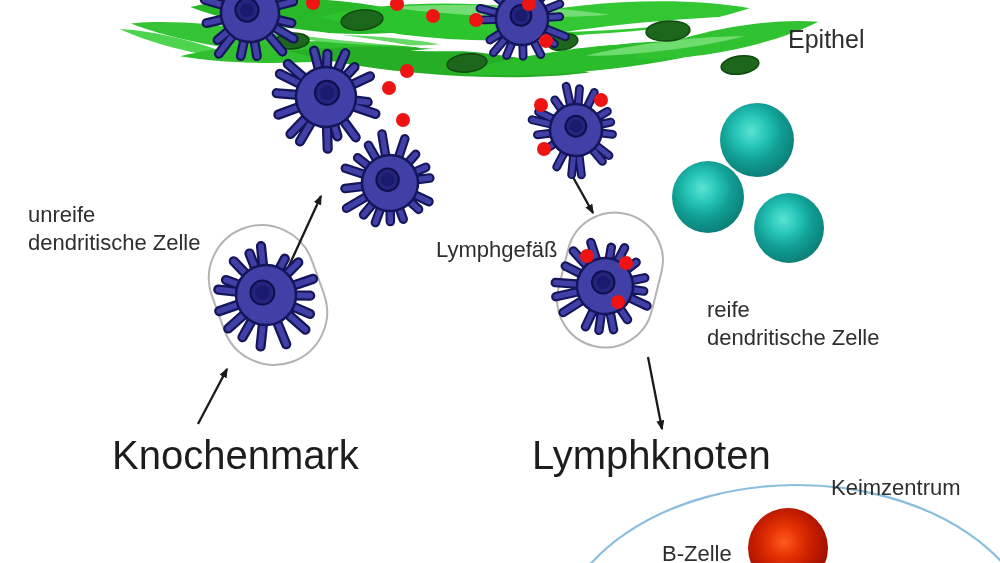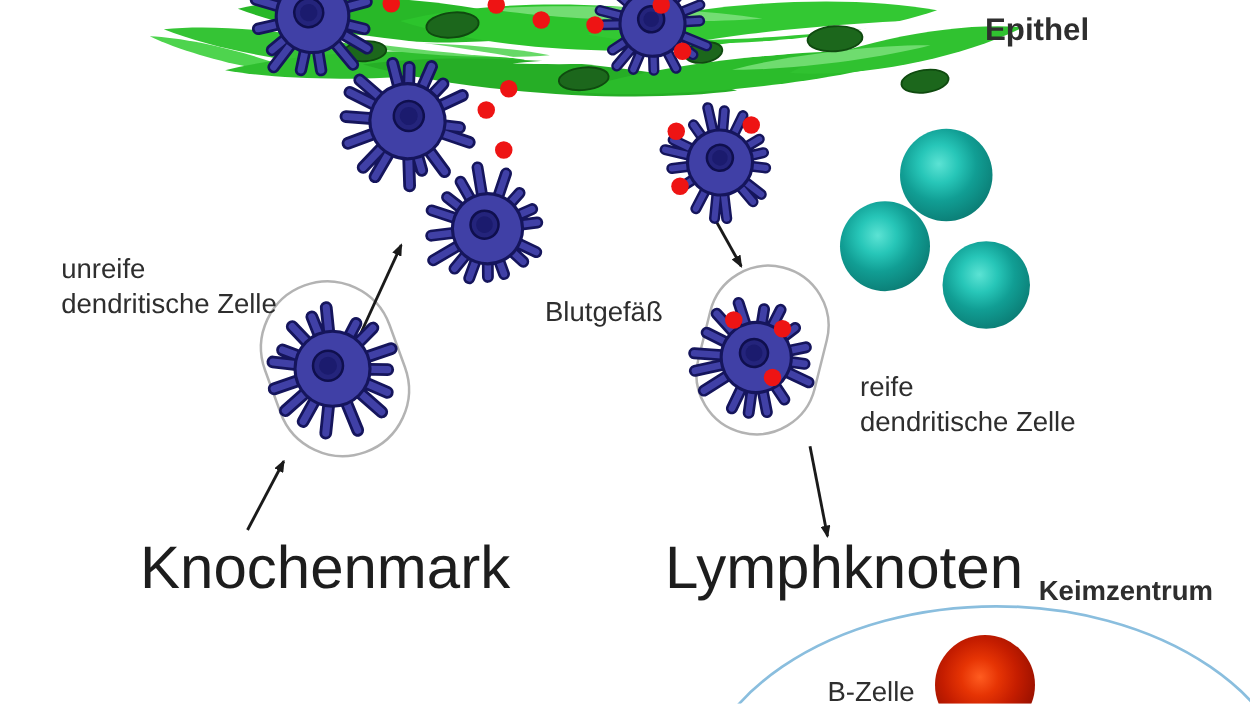--- a/index.html
+++ b/index.html
@@ -13,29 +13,29 @@
   .stage svg{position:absolute;left:0;top:0;}
   .lbl{
     position:absolute;
     color:#2e2e2e;
     font-size:22px;
     font-weight:500;
     white-space:nowrap;
     line-height:28px;
     letter-spacing:0px;
   }
-  .lbl.heavy{font-weight:700;font-size:25px;}
+  .lbl.heavy{font-weight:400;font-size:25px;margin-top:15px;}
   .lbl.big{
-    font-size:48px;
+    font-size:40px;
     font-weight:500;
     text-decoration-thickness:2.5px;
     text-underline-offset:6px;
     color:#1d1d1d;
   }
-  .lbl span{display:block;margin-left:21px;}
+  .lbl span{display:block;}
 </style>
 </head>
 <body>
 
 <div class="stage">
 
   <svg id="art" width="1000" height="563" viewBox="0 0 1000 563">
     <defs>
       <radialGradient id="gTh17" cx="42%" cy="38%" r="65%">
         <stop offset="0%" stop-color="#5ce3d4"></stop>
@@ -158,24 +158,24 @@
     </svg>
 
   <div class="lbl heavy" style="left:788px;top:10px">Epithel</div>
 
   <div class="lbl" style="left:28px;top:201px">
     <span>unreife</span>
     <span>dendritische Zelle</span>
   </div>
 
 
-  <div class="lbl" style="left:436px;top:236px">Blutgefäß</div>
+  <div class="lbl" style="left:436px;top:236px">Lymphgefäß</div>
 
 
-  <div class="lbl" style="left:667px;top:296px">
+  <div class="lbl" style="left:707px;top:296px">
     <span>reife</span>
     <span>dendritische Zelle</span>
   </div>
 
   <div class="lbl big" style="left:112px;top:441px">Knochenmark</div>
 
   <div class="lbl heavy" style="left:831px;top:459px;font-size:22px">Keimzentrum</div>
 
   <div class="lbl big" style="left:532px;top:441px">Lymphknoten</div>
 

